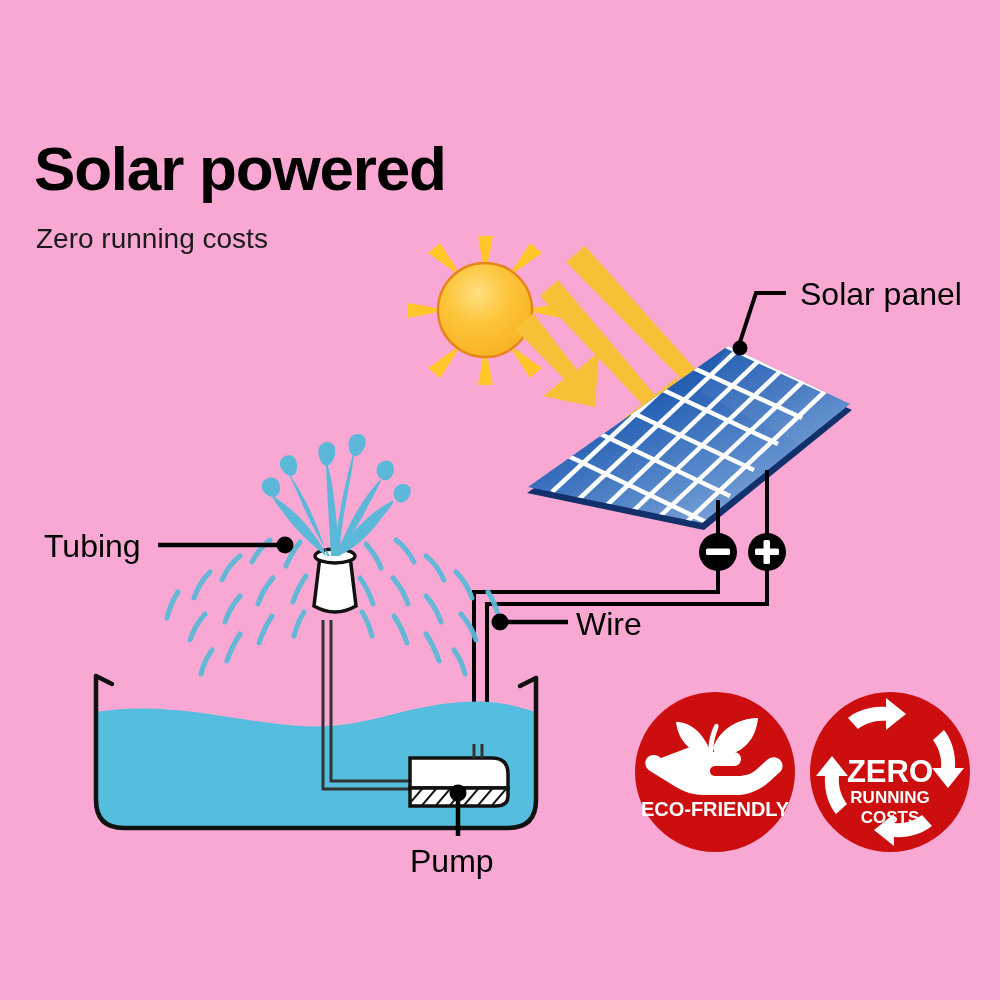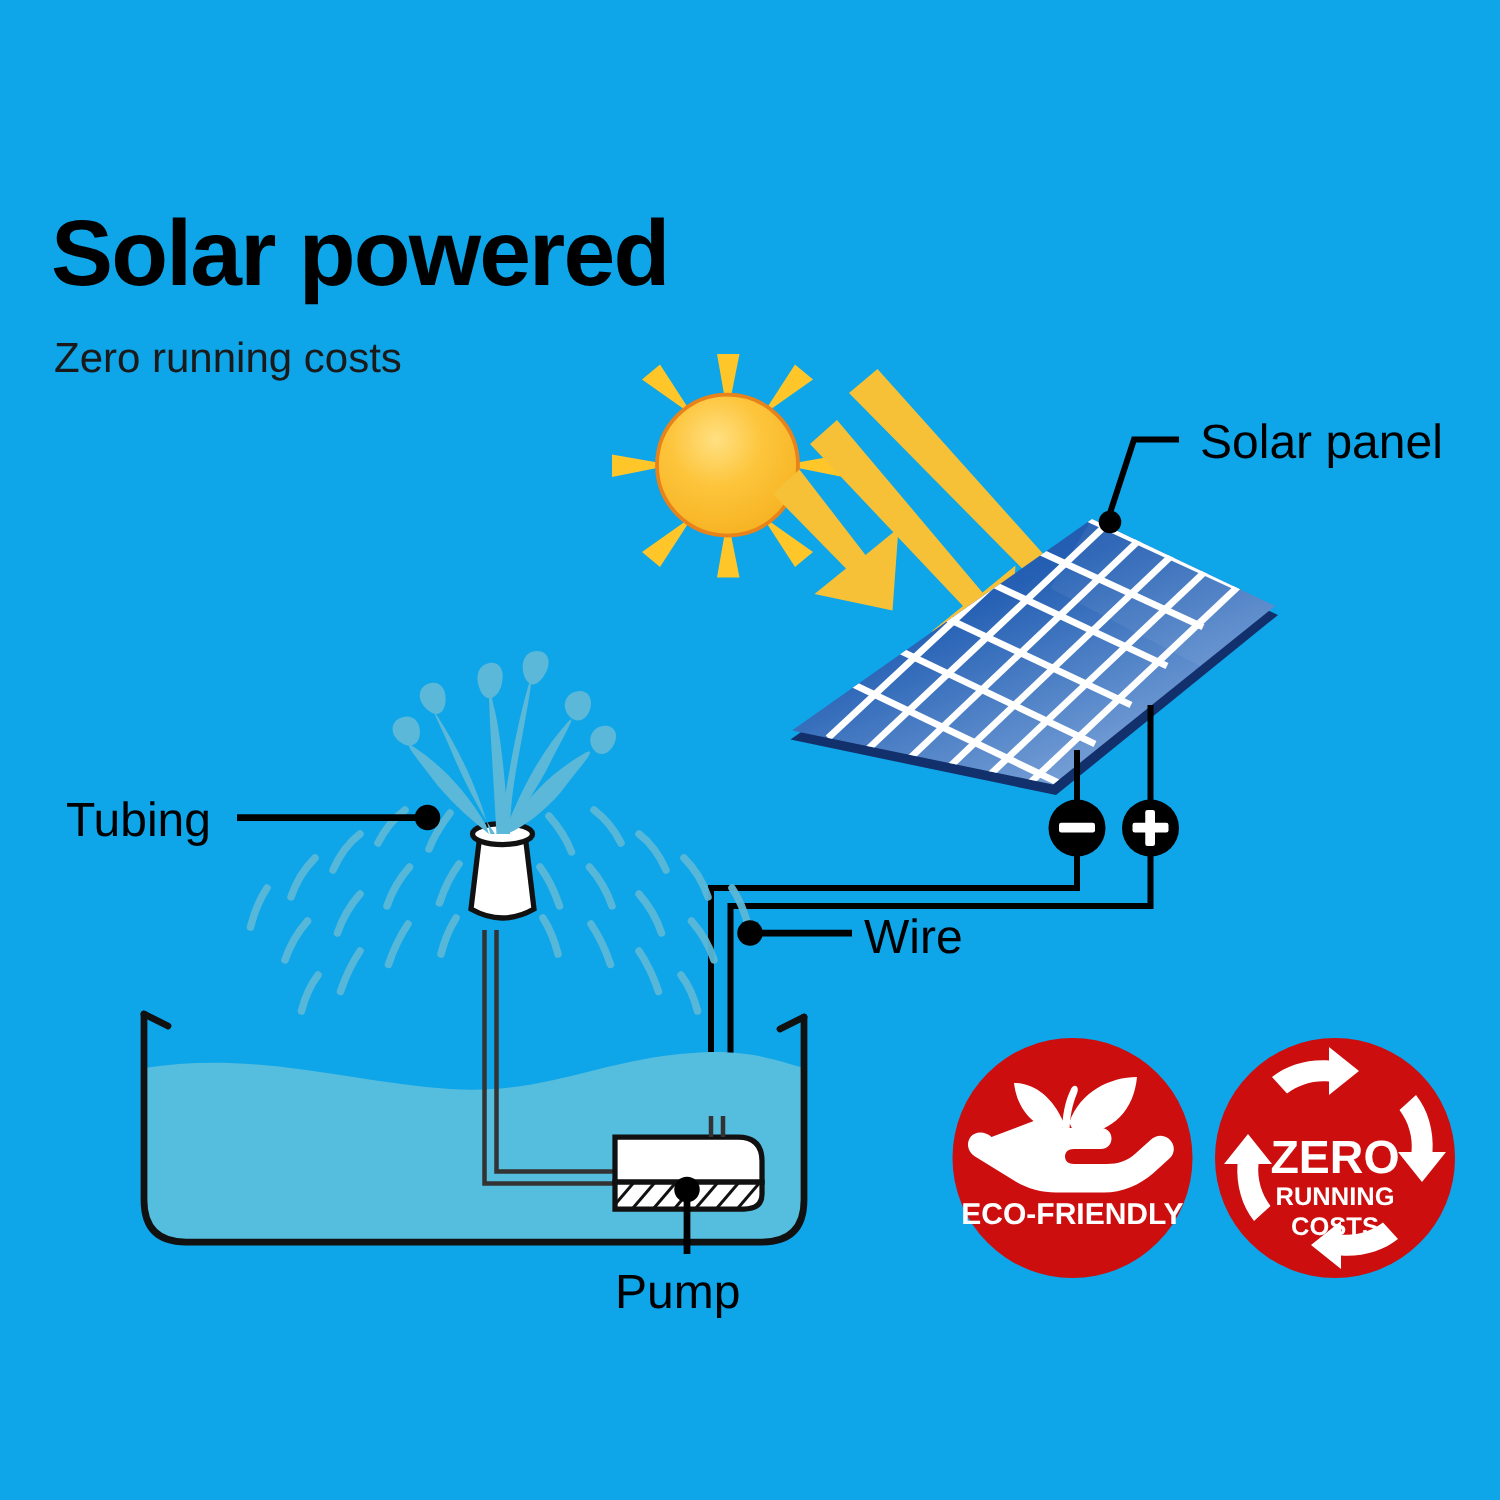--- a/index.html
+++ b/index.html
@@ -9,21 +9,21 @@
     background: #ffffff;
   }
   body {
     font-family: "Liberation Sans", sans-serif;
     -webkit-font-smoothing: antialiased;
   }
   #canvas {
     position: relative;
     width: 1000px;
     height: 1000px;
-    background: #0ea5e9;
+    background: #f9a8d4;
     overflow: hidden;
   }
   svg.layer {
     position: absolute;
     top: 0;
     left: 0;
     width: 1000px;
     height: 1000px;
   }
   .txt-title {

